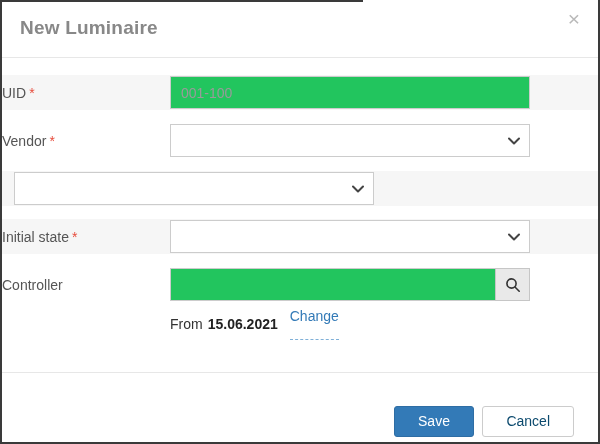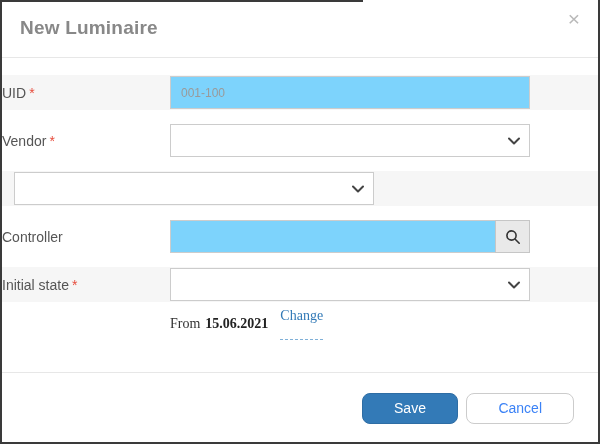--- a/index.html
+++ b/index.html
@@ -78,23 +78,23 @@
     margin-left: 12px;
     width: 360px;
     flex: none;
     position: relative;
   }
   .text-input {
     width: 100%;
     height: 33px;
     box-sizing: border-box;
     border: 1px solid #ccc;
-    background: #7dd3fc;
+    background: #22c55e;
     padding: 0 10px;
-    font-size: 12px;
+    font-size: 14px;
     color: #555;
     font-family: "Liberation Sans", sans-serif;
     outline: none;
   }
   .text-input::placeholder { color: #9a9a9a; opacity: 1; }
   .select-box {
     position: relative;
     width: 100%;
     height: 33px;
     box-sizing: border-box;
@@ -126,21 +126,20 @@
     cursor: pointer;
     padding: 0;
   }
   .from-row {
     margin: 0 16px 0 168px;
     height: 18px;
     font-size: 14px;
     color: #333;
     display: flex;
     align-items: center;
-    font-family: Liberation Serif, serif;
   }
   .from-date {
     font-weight: bold;
     color: #222;
     margin-left: 5px;
   }
   .change-link {
     margin-left: 12px;
     color: #337ab7;
     border-bottom: 1px dashed #7fb0d8;
@@ -157,36 +156,37 @@
     box-sizing: border-box;
     border-top: 1px solid #e7e7e7;
     background: #fff;
     text-align: right;
     padding: 20px 24px 0 0;
   }
   .btn {
     display: inline-block;
     font-size: 14px;
     font-family: "Liberation Sans", sans-serif;
-    padding: 6px 31px;
-    border-radius: 8px;
+    padding: 6px 23px;
+    border-radius: 3px;
     cursor: pointer;
     line-height: 17px;
     text-align: right;
   }
   .btn-primary {
     background: #337ab7;
     border: 1px solid #2e6da4;
     color: #fff;
   }
   .btn-default {
     background: #fff;
     border: 1px solid #ccc;
-    color: #3b82f6;
+    color: #0c4a6e;
     margin-left: 4px;
+    margin-top: 13px;
   }
 </style>
 </head>
 <body>
 
 <div class="window">
   <div class="top-border-gap"></div>
 
   <div class="modal-header">
     <div class="modal-title">New Luminaire</div>
@@ -208,20 +208,32 @@
         <div class="select-box">
           <span></span>
           <svg class="chev" viewBox="0 0 12 8">
               <polyline points="1,1.5 6,6.5 11,1.5" fill="none" stroke="#444" stroke-width="2" stroke-linecap="round" stroke-linejoin="round"></polyline>
             </svg>
         </div>
       </div>
     </div>
 
     <div class="form-row striped">
+      <div class="row-field">
+        <div class="select-box">
+          <span></span>
+          <svg class="chev" viewBox="0 0 12 8">
+              <polyline points="1,1.5 6,6.5 11,1.5" fill="none" stroke="#444" stroke-width="2" stroke-linecap="round" stroke-linejoin="round"></polyline>
+            </svg>
+        </div>
+      </div>
+    </div>
+
+    <div class="form-row striped">
+      <div class="row-label"><span>Initial state</span><span class="req">*</span></div>
       <div class="row-field">
         <div class="select-box">
           <span></span>
           <svg class="chev" viewBox="0 0 12 8">
               <polyline points="1,1.5 6,6.5 11,1.5" fill="none" stroke="#444" stroke-width="2" stroke-linecap="round" stroke-linejoin="round"></polyline>
             </svg>
         </div>
       </div>
     </div>
 
@@ -233,32 +245,20 @@
           <button class="search-btn">
             <svg width="16" height="16" viewBox="0 0 16 16">
                 <circle cx="6.5" cy="6.5" r="4.6" fill="none" stroke="#333" stroke-width="1.6"></circle>
                 <line x1="10.2" y1="10.2" x2="14.2" y2="14.2" stroke="#333" stroke-width="1.6" stroke-linecap="round"></line>
               </svg>
           </button>
         </div>
       </div>
     </div>
 
-    <div class="form-row striped">
-      <div class="row-label"><span>Initial state</span><span class="req">*</span></div>
-      <div class="row-field">
-        <div class="select-box">
-          <span></span>
-          <svg class="chev" viewBox="0 0 12 8">
-              <polyline points="1,1.5 6,6.5 11,1.5" fill="none" stroke="#444" stroke-width="2" stroke-linecap="round" stroke-linejoin="round"></polyline>
-            </svg>
-        </div>
-      </div>
-    </div>
-
     <div class="from-row">
       <span>From</span>
       <span class="from-date">15.06.2021</span>
       <a class="change-link">Change</a>
     </div>
 
   </div>
 
   <div class="modal-footer">
     <span class="btn btn-primary">Save</span>

